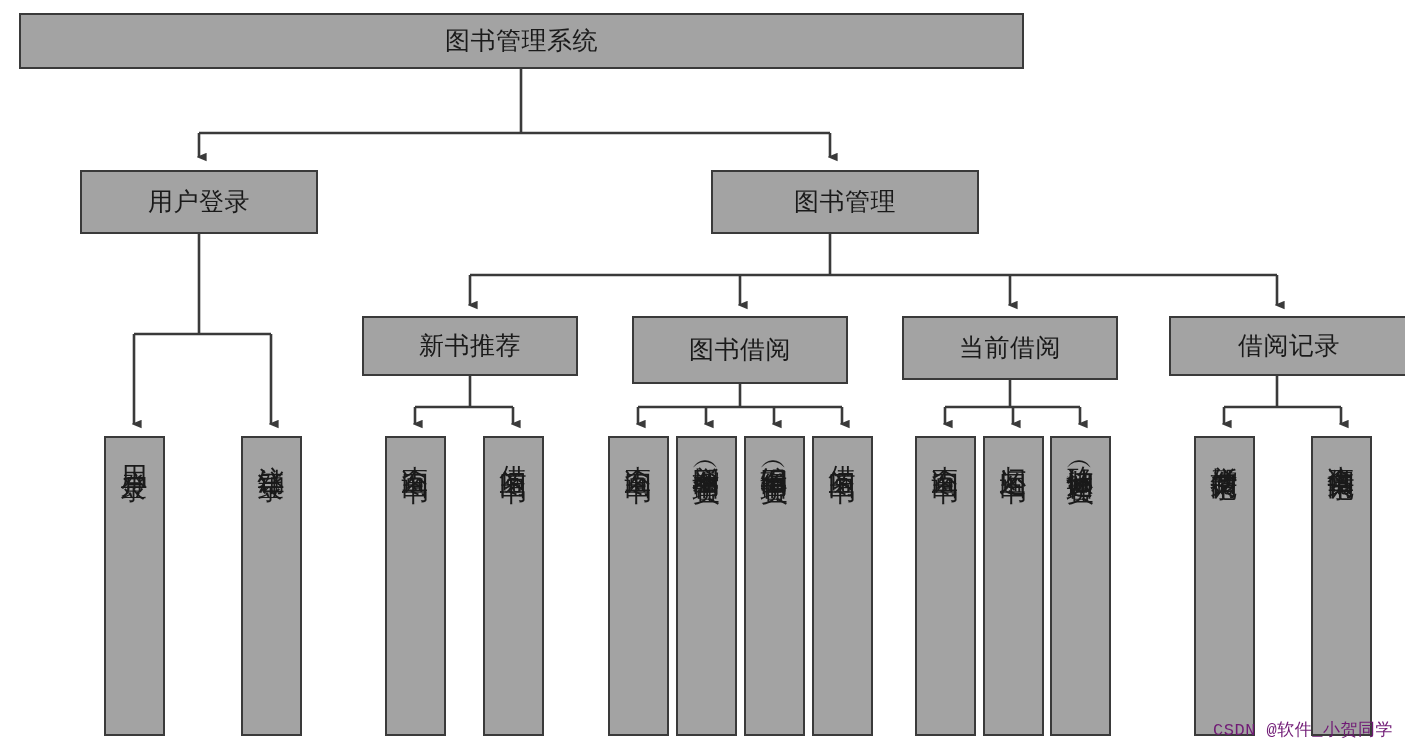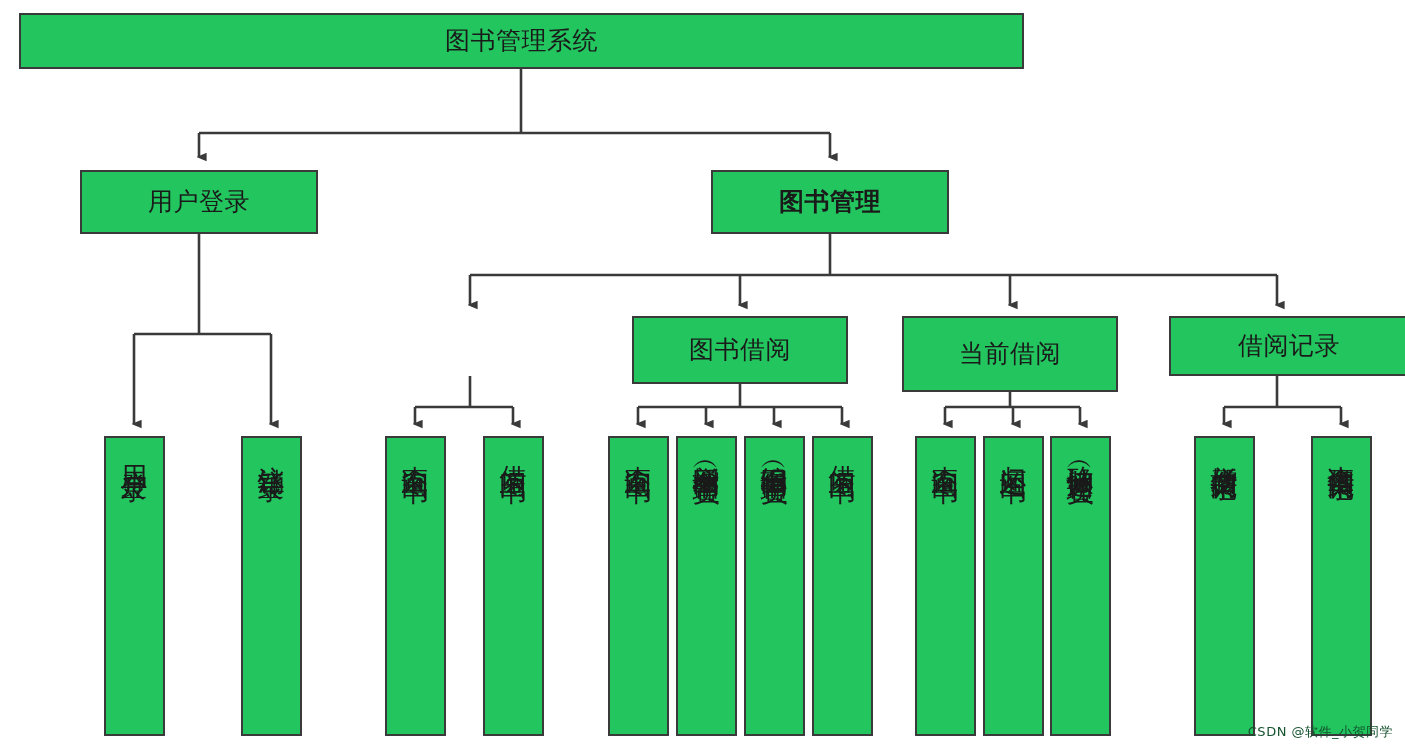--- a/index.html
+++ b/index.html
@@ -24,21 +24,21 @@
     position: absolute;
     left: 0;
     top: 0;
     width: 1405px;
     height: 747px;
     pointer-events: none;
   }
   .node {
     position: absolute;
     box-sizing: border-box;
-    background: #22c55e;
+    background: #a3a3a3;
     border: 2.5px solid #3a3a3a;
     display: flex;
     align-items: center;
     justify-content: center;
     color: #1a1a1a;
   }
   .node .label {
     text-align: center;
     line-height: 1.18;
     letter-spacing: 0.5px;
@@ -60,25 +60,26 @@
     line-height: 1;
     white-space: nowrap;
   }
   .node.vertical.tall-text .label {
     letter-spacing: 2px;
   }
   .watermark {
     position: absolute;
     right: 12px;
     bottom: 6px;
-    font-size: 13px;
-    color: #14532d;
+    font-size: 17px;
+    color: #701a75;
     letter-spacing: 0.5px;
     white-space: nowrap;
     user-select: none;
+    font-family: Liberation Mono, monospace;
   }
 </style>
 </head>
 <body>
 
 <div id="diagram-root">
 
   <svg class="connectors" viewBox="0 0 1405 747" xmlns="http://www.w3.org/2000/svg">
     <defs>
       <marker id="arrowhead" markerWidth="10" markerHeight="10" refX="4.2" refY="7.6" orient="auto" markerUnits="userSpaceOnUse">
@@ -129,28 +130,31 @@
     </g>
   </svg>
 
   <div class="node horizontal" style="left:19px; top:13px; width:1005px; height:56px;">
     <span class="label">图书管理系统</span>
   </div>
 
   <div class="node horizontal" style="left:80px; top:170px; width:238px; height:64px;">
     <span class="label">用户登录</span>
   </div>
-  <div class="node horizontal" style="left:711px; top:170px; width:238px; height:64px;font-weight:bold;">
+  <div class="node horizontal" style="left:711px; top:170px; width:268px; height:64px;">
     <span class="label">图书管理</span>
   </div>
 
+  <div class="node horizontal" style="left:362px; top:316px; width:216px; height:60px;">
+    <span class="label">新书推荐</span>
+  </div>
   <div class="node horizontal" style="left:632px; top:316px; width:216px; height:68px;">
     <span class="label">图书借阅</span>
   </div>
-  <div class="node horizontal" style="left:902px; top:316px; width:216px; height:76px;">
+  <div class="node horizontal" style="left:902px; top:316px; width:216px; height:64px;">
     <span class="label">当前借阅</span>
   </div>
   <div class="node horizontal" style="left:1169px; top:316px; width:240px; height:60px;">
     <span class="label">借阅记录</span>
   </div>
 
   <div class="node vertical" style="left:104px; top:436px; width:61px; height:300px;">
     <span class="label">用户登录</span>
   </div>
   <div class="node vertical" style="left:241px; top:436px; width:61px; height:300px;">

